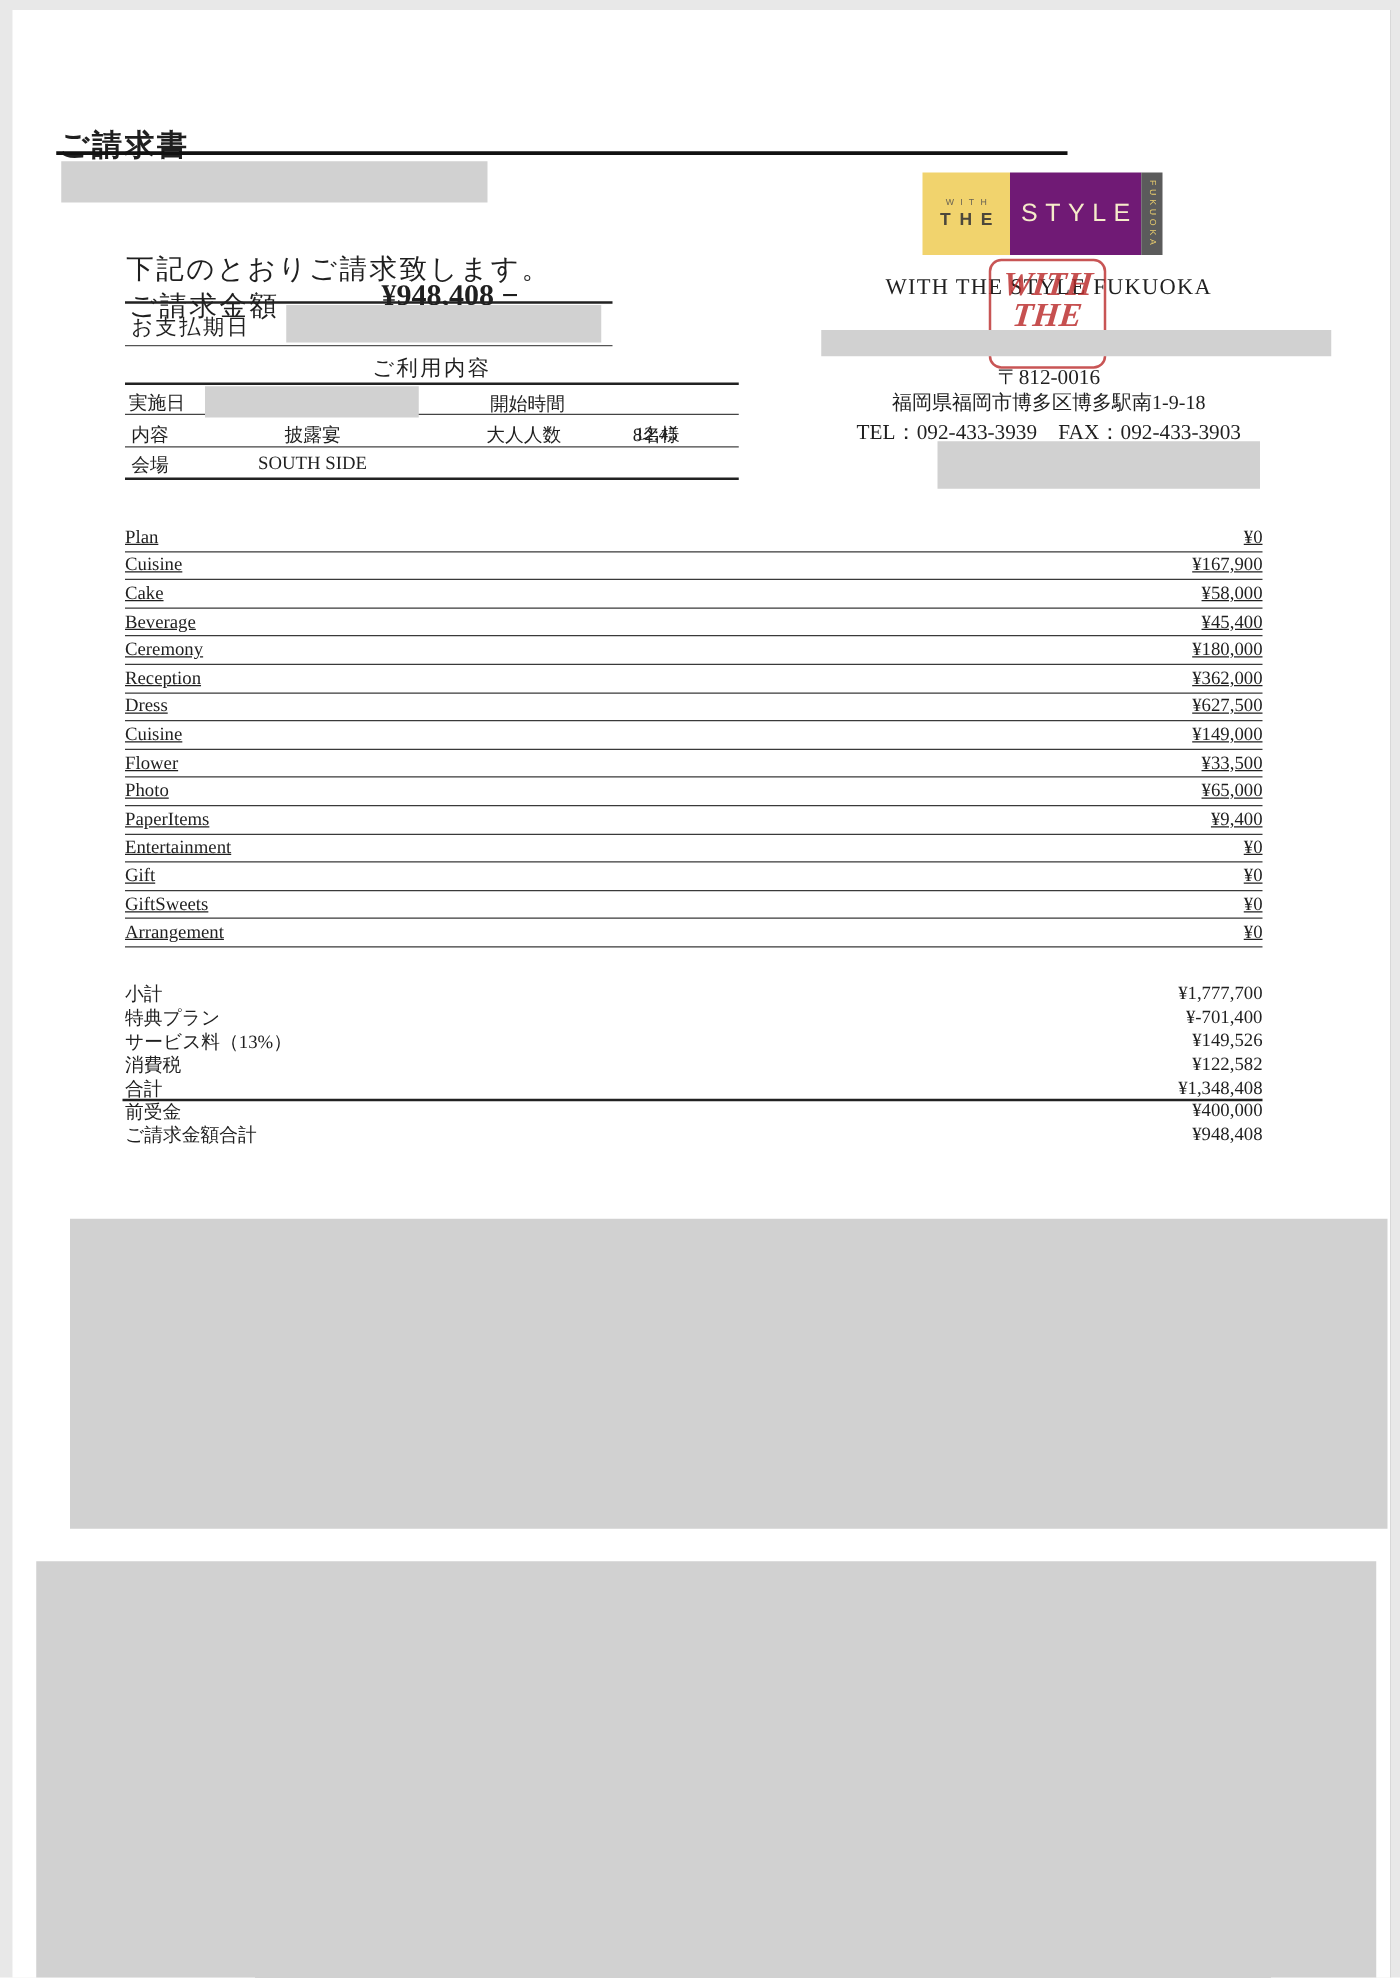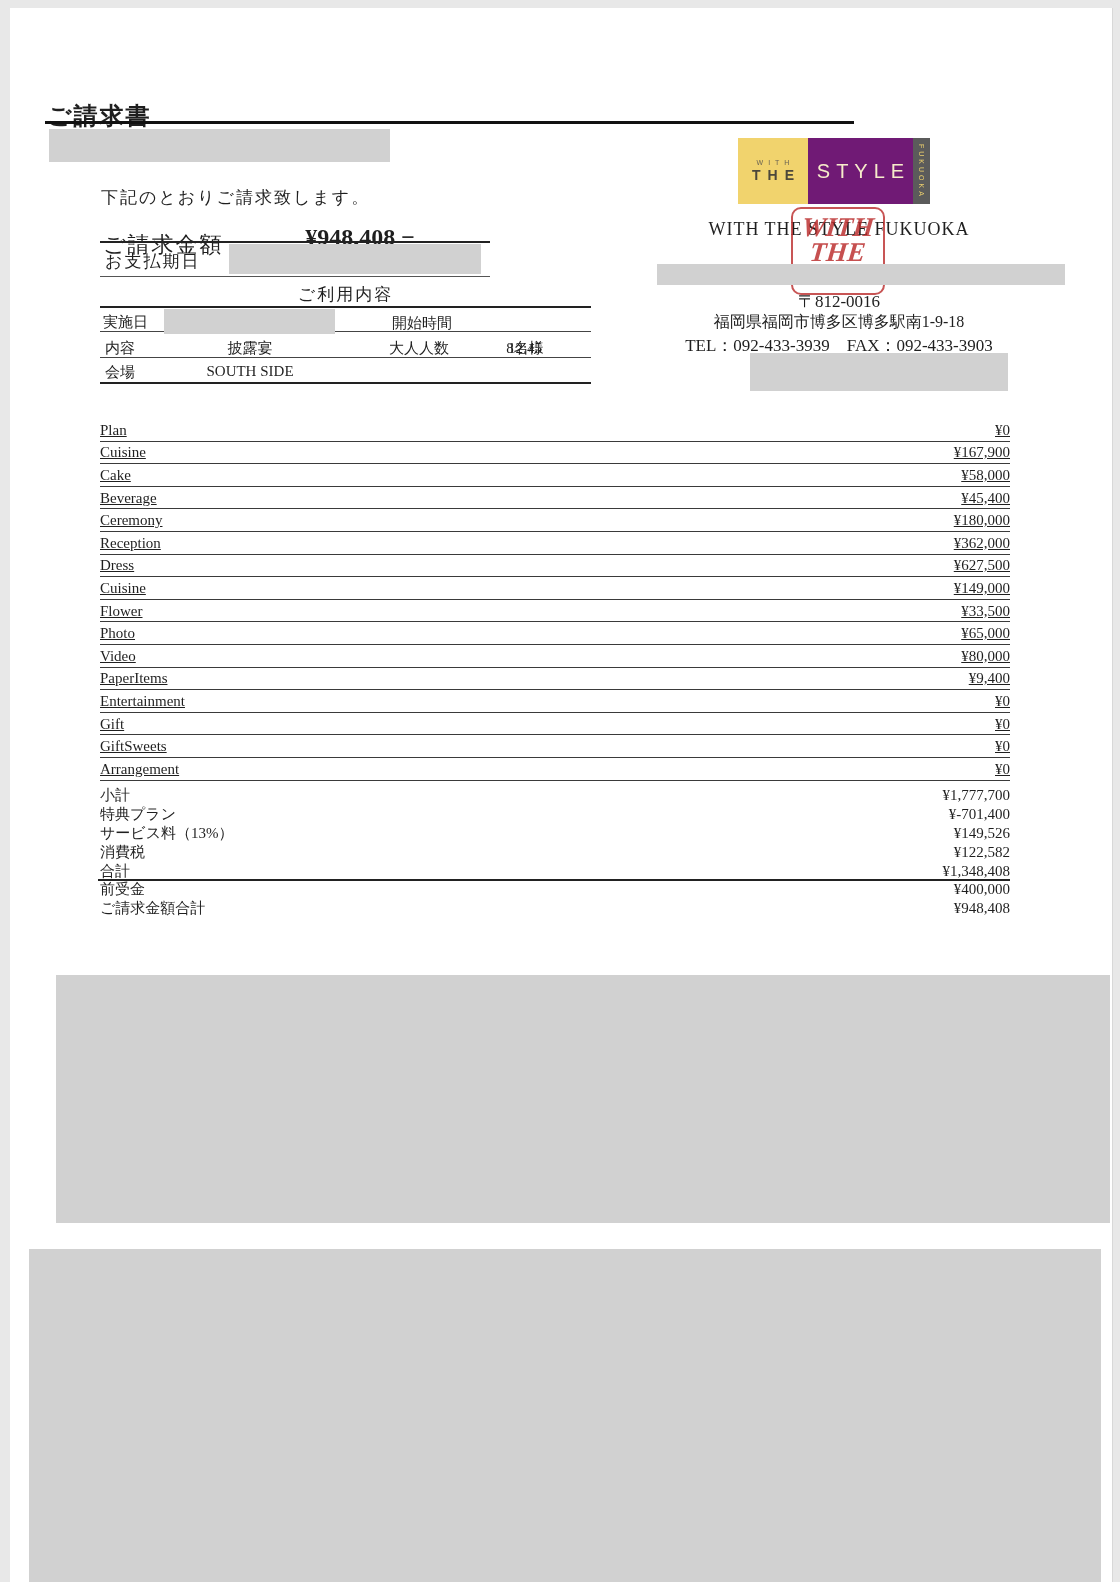--- a/index.html
+++ b/index.html
@@ -16,21 +16,21 @@
     background:#ffffff;
     border-right:1px solid #d8d8d8;
   }
   .abs{position:absolute;}
   .redact{background:#d1d1d1;}
 
   
   .doc-title{left:37px;top:80px;font-size:24px;font-weight:bold;letter-spacing:2px;margin-top:12px;}
   .title-rule{left:35px;top:113px;width:809px;height:3px;background:#111;}
   .redact-a{left:39px;top:121px;width:341px;height:33px;}
-  .intro{left:91px;top:178px;font-size:17px;letter-spacing:2px;}
+  .intro{left:91px;top:192px;font-size:22px;letter-spacing:2px;}
   .amount-label{left:93px;top:222px;font-size:22px;letter-spacing:2px;}
   .amount-value{left:230px;top:216px;width:240px;text-align:center;font-size:24px;font-weight:bold;}
   .amount-rule{left:90px;top:233px;width:390px;height:2px;background:#222;}
   .due-label{left:95px;top:242px;font-size:17px;letter-spacing:2px;}
   .redact-b{left:219px;top:236px;width:252px;height:30px;}
   .due-rule{left:90px;top:268px;width:390px;height:1px;background:#555;}
   .logo{left:728px;top:130px;width:192px;height:66px;display:flex;z-index:3;}
   .logo-yellow{width:70px;background:#f1d36d;display:flex;flex-direction:column;align-items:center;justify-content:center;}
   .logo-with{font-size:7px;letter-spacing:5px;color:#6a6353;font-family:"Liberation Sans",sans-serif;margin-bottom:1px;text-indent:5px;}
   .logo-the{font-size:14px;font-weight:bold;letter-spacing:7px;color:#4c473b;font-family:"Liberation Sans",sans-serif;text-indent:7px;}
@@ -190,24 +190,20 @@
       <div class="item-row">
         <span>Flower</span>
         <span>¥33,500</span>
       </div>
 
       <div class="item-row">
         <span>Photo</span>
         <span>¥65,000</span>
       </div>
 
-      <div class="item-row">
-        <span>Video</span>
-        <span>¥80,000</span>
-      </div>
 
       <div class="item-row">
         <span>PaperItems</span>
         <span>¥9,400</span>
       </div>
 
       <div class="item-row">
         <span>Entertainment</span>
         <span>¥0</span>
       </div>

